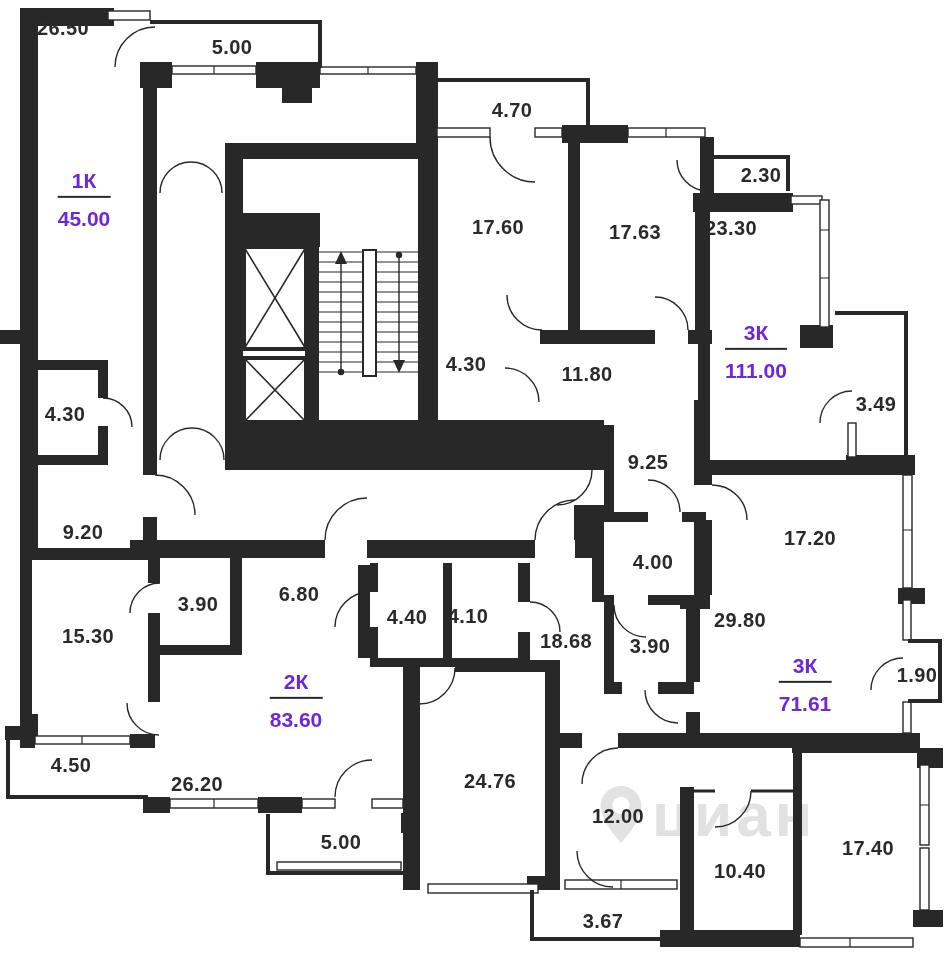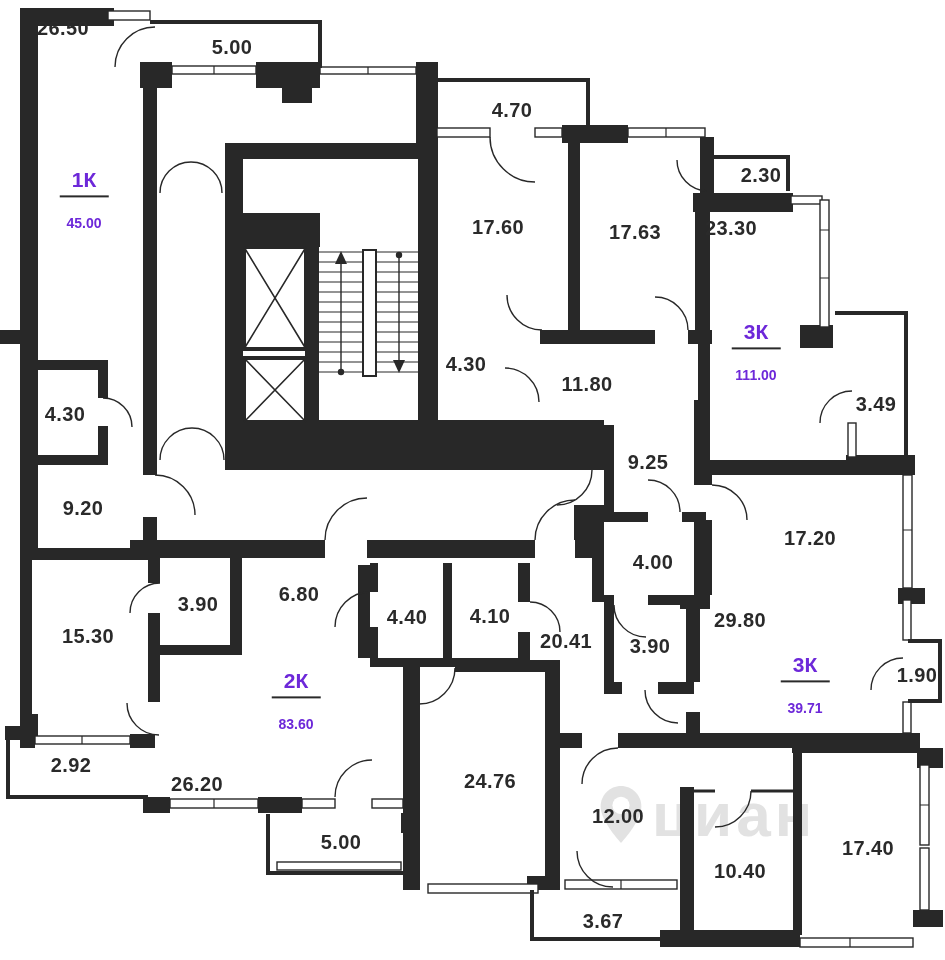--- a/index.html
+++ b/index.html
@@ -4,21 +4,21 @@
 <style>
   html,body{margin:0;padding:0;background:#fff;}
   .plan{position:relative;width:945px;height:960px;background:#fff;
         font-family:"Liberation Sans",sans-serif;overflow:hidden;}
   .plan svg.walls{position:absolute;left:0;top:0;z-index:1;}
   .lbl{position:absolute;transform:translate(-50%,-50%);font-weight:700;font-size:20px;
        color:#2a2a2a;letter-spacing:.4px;white-space:nowrap;z-index:2;}
   .apt{position:absolute;transform:translate(-50%,-50%);text-align:center;font-weight:700;
        color:#6d28d9;z-index:2;line-height:1.15;}
   .apt .nm{display:block;font-size:21px;border-bottom:2.5px solid #2a2a2a;padding:0 12px 3px;}
-  .apt .ar{display:block;font-size:14px;padding-top:18px;}
+  .apt .ar{display:block;font-size:21px;padding-top:9px;}
   .wm{position:absolute;left:598px;top:784px;display:flex;align-items:center;gap:8px;
       z-index:0;color:#e2e2e2;}
   .wm .wm-text{font-size:62px;font-weight:700;letter-spacing:4px;line-height:1;}
 </style>
 </head>
 <body>
 
 <div class="plan">
 
   <div class="wm">
@@ -226,37 +226,37 @@
   </svg>
 
   <span class="lbl" style="left:63px;top:28px">26.50</span>
   <span class="lbl" style="left:232px;top:47px">5.00</span>
   <span class="lbl" style="left:512px;top:110px">4.70</span>
   <span class="lbl" style="left:761px;top:175px">2.30</span>
   <span class="lbl" style="left:498px;top:227px">17.60</span>
   <span class="lbl" style="left:635px;top:232px">17.63</span>
   <span class="lbl" style="left:731px;top:228px">23.30</span>
   <span class="lbl" style="left:466px;top:364px">4.30</span>
-  <span class="lbl" style="left:587px;top:384px">11.80</span>
+  <span class="lbl" style="left:587px;top:374px">11.80</span>
   <span class="lbl" style="left:876px;top:404px">3.49</span>
   <span class="lbl" style="left:65px;top:414px">4.30</span>
-  <span class="lbl" style="left:83px;top:508px">9.20</span>
+  <span class="lbl" style="left:83px;top:532px">9.20</span>
   <span class="lbl" style="left:648px;top:462px">9.25</span>
   <span class="lbl" style="left:653px;top:562px">4.00</span>
   <span class="lbl" style="left:810px;top:538px">17.20</span>
   <span class="lbl" style="left:198px;top:604px">3.90</span>
   <span class="lbl" style="left:299px;top:594px">6.80</span>
   <span class="lbl" style="left:407px;top:617px">4.40</span>
-  <span class="lbl" style="left:490px;top:616px">4.10</span>
-  <span class="lbl" style="left:566px;top:641px">20.41</span>
+  <span class="lbl" style="left:468px;top:616px">4.10</span>
+  <span class="lbl" style="left:566px;top:641px">18.68</span>
   <span class="lbl" style="left:650px;top:646px">3.90</span>
   <span class="lbl" style="left:740px;top:620px">29.80</span>
   <span class="lbl" style="left:88px;top:636px">15.30</span>
   <span class="lbl" style="left:917px;top:675px">1.90</span>
-  <span class="lbl" style="left:71px;top:765px">2.92</span>
+  <span class="lbl" style="left:71px;top:765px">4.50</span>
   <span class="lbl" style="left:197px;top:784px">26.20</span>
   <span class="lbl" style="left:341px;top:842px">5.00</span>
   <span class="lbl" style="left:490px;top:781px">24.76</span>
   <span class="lbl" style="left:618px;top:816px">12.00</span>
   <span class="lbl" style="left:603px;top:921px">3.67</span>
   <span class="lbl" style="left:740px;top:871px">10.40</span>
   <span class="lbl" style="left:868px;top:848px">17.40</span>
 
   <div class="apt" style="left:84px;top:200px">
     <span class="nm">1К</span>
@@ -265,16 +265,16 @@
   <div class="apt" style="left:756px;top:352px">
     <span class="nm">3К</span>
     <span class="ar">111.00</span>
   </div>
   <div class="apt" style="left:296px;top:701px">
     <span class="nm">2К</span>
     <span class="ar">83.60</span>
   </div>
   <div class="apt" style="left:805px;top:685px">
     <span class="nm">3К</span>
-    <span class="ar">39.71</span>
+    <span class="ar">71.61</span>
   </div>
 
 </div>
 
 </body></html>

